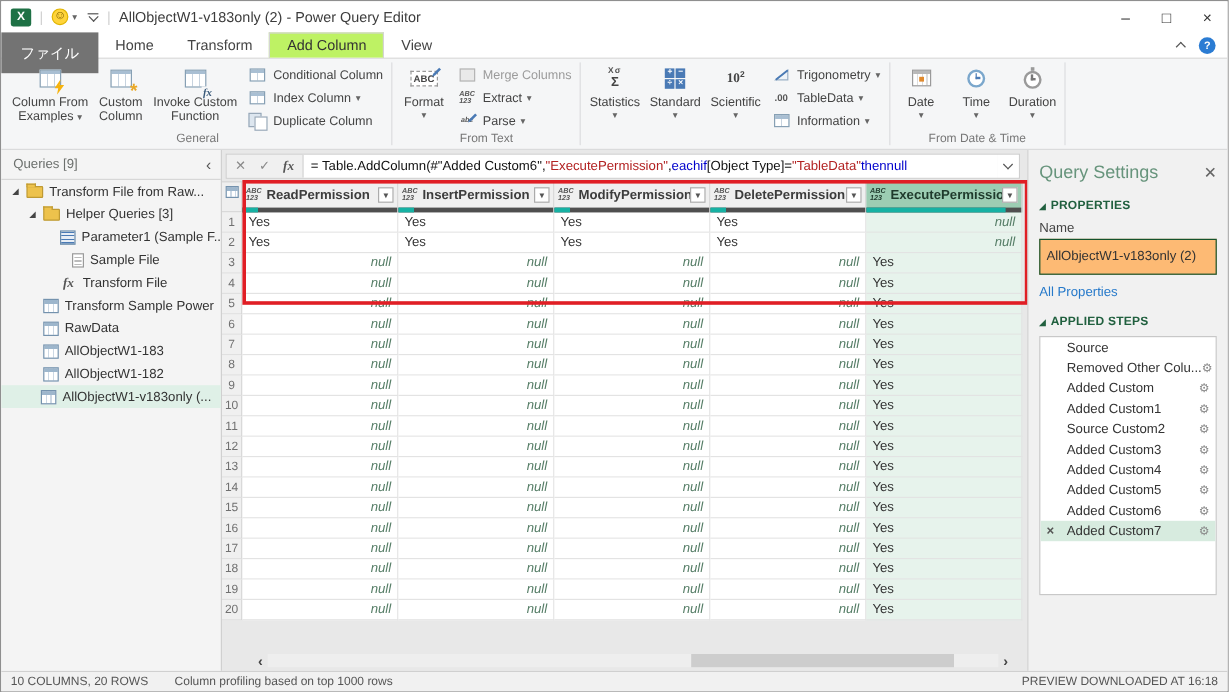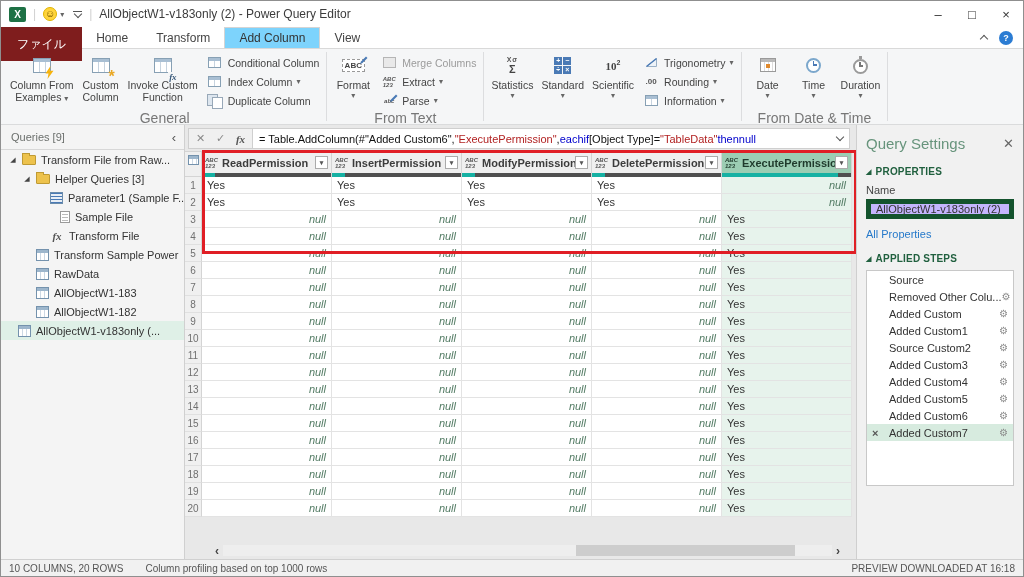--- a/index.html
+++ b/index.html
@@ -14,31 +14,31 @@
   .qat{display:inline-flex;flex-direction:column;align-items:center;margin-left:9px;color:#555}
   .qat .bar{width:9px;border-top:1px solid #555;margin-bottom:2px}
   .chev{display:inline-block;width:6px;height:6px;border-right:1.4px solid #555;border-bottom:1.4px solid #555;transform:rotate(45deg);margin-top:-3px}
   .chev.up{transform:rotate(-135deg);margin-top:3px}
   .da{font-size:8px;color:#666}
   .wbtns{margin-left:auto;display:flex;height:100%}
   .wbtn{width:34px;display:flex;align-items:center;justify-content:center;font-size:13px;color:#333}
 
   
   .tabrow{height:22px;display:flex;align-items:stretch;background:#fff;border-bottom:1px solid #d9d9d9;font-size:12px;color:#444;position:relative}
-  .filetab{background:#7f1d1d;color:#fff;padding:17px 16px;display:flex;align-items:center}
+  .filetab{background:#737373;color:#fff;padding:17px 16px;display:flex;align-items:center}
   .tab{padding:0 14px;display:flex;align-items:center}
-  .tab.active{background:#7dd3fc;border:1px solid #d4d4d4;border-bottom:none;color:#333}
+  .tab.active{background:#bef264;border:1px solid #d4d4d4;border-bottom:none;color:#333}
   .tabrow-right{margin-left:auto;display:flex;align-items:center;gap:12px;padding-right:10px}
   .help-ic{width:14px;height:14px;border-radius:50%;background:#2b7cd3;color:#fff;font:bold 9px "Liberation Sans",sans-serif;display:inline-flex;align-items:center;justify-content:center}
 
   
   .ribbon{height:76px;background:#f5f6f7;border-bottom:1px solid #dadbdc;display:flex;align-items:stretch;padding-left:2px}
   .rgroup{display:flex;flex-direction:column}
   .rrow{flex:1;display:flex;align-items:flex-start;padding:2px 3px 0}
-  .rlabel{height:14px;font-size:14px;color:#777;text-align:center;padding-bottom:2px}
+  .rlabel{height:14px;font-size:10px;color:#777;text-align:center;padding-bottom:2px}
   .rsep{width:1px;background:#dcdddf;margin:3px 0}
   .bigbtn{display:flex;flex-direction:column;align-items:center;text-align:center;font-size:10.5px;color:#444;line-height:1.15;padding:2px 4px 0;min-width:46px}
   .bigbtn .icw{height:24px;margin-bottom:2px}
   .scol{display:flex;flex-direction:column;padding-top:2px}
   .sbtn{display:flex;align-items:center;gap:4px;height:19px;font-size:10.5px;color:#444;padding:0 4px;white-space:nowrap}
   .dis,.dis *{color:#9b9b9b!important}
   .dis .tbl,.dis .tbl.sm{border-color:#b5b5b5;background:#e9e9e9}
 
   
   .icw{position:relative;display:inline-flex;align-items:center;justify-content:center;min-width:18px}
@@ -125,21 +125,21 @@
   .strack{flex:1;height:11px;background:#eeeeee;position:relative}
   .sthumb{position:absolute;left:58%;width:36%;top:0;bottom:0;background:#cdcdcd}
 
   
   .spane{width:167px;flex:none;background:#f1f1f1;border-left:1px solid #cfcfcf;padding:10px 9px;font-size:11px;color:#333}
   .stitle{display:flex;align-items:center;font-size:15px;color:#67947c}
   .stitle .x{margin-left:auto;color:#666;font-size:13px}
   .ssec{display:flex;align-items:center;gap:4px;font-size:10px;font-weight:bold;color:#21603f;letter-spacing:.2px}
   .ssec .tri2{font-size:7px;color:#21603f}
   .slabel{color:#444;margin:7px 0 3px}
-  .sinput{width:100%;height:20px;border:5px solid #14532d;background:#c4b5fd;font-size:11px;padding:0 5px;color:#333}
+  .sinput{width:100%;height:30px;border:1px solid #14532d;background:#fdba74;font-size:11px;padding:0 5px;color:#333}
   .slink{color:#2679ca;margin:9px 0 13px;display:inline-block}
   .steps{background:#fff;border:1px solid #c8c8c8;margin-top:6px;height:216px;overflow:hidden}
   .step{height:17px;display:flex;align-items:center;padding:0 5px 0 22px;position:relative;color:#333;white-space:nowrap}
   .step .gear{margin-left:auto;color:#8a8a8a;font-size:10px}
   .step.sel{background:#d7ebdf}
   .step .del{position:absolute;left:5px;color:#555;font-size:11px;font-weight:bold}
 
   
   .statusbar{height:18px;background:#f1f1f1;border-top:1px solid #d0d0d0;display:flex;align-items:center;padding:0 8px;font-size:10px;color:#555;gap:22px}
   .statusbar .right{margin-left:auto}
@@ -314,21 +314,21 @@
                   <path d="M1.5 9.5 11.5 1.5" stroke="#4a7ab5" stroke-width="1.5" fill="none"></path>
                 </svg>
               </span>
               <span>Trigonometry</span>
               <span class="da">▾</span>
             </div>
             <div class="sbtn">
               <span class="icw">
                 <span class="rnd">.00</span>
               </span>
-              <span>Rounding</span>
+              <span>TableData</span>
               <span class="da">▾</span>
             </div>
             <div class="sbtn">
               <span class="icw">
                 <span class="tbl sm"></span>
               </span>
               <span>Information</span>
               <span class="da">▾</span>
             </div>
           </div>
@@ -412,21 +412,21 @@
           <div class="titem" style="padding-left: 22px;">
             <span class="tri"></span>
             <span class="qt"></span>
             <span>AllObjectW1-183</span>
           </div>
           <div class="titem" style="padding-left: 22px;">
             <span class="tri"></span>
             <span class="qt"></span>
             <span>AllObjectW1-182</span>
           </div>
-          <div class="titem sel" style="padding-left: 4px;">
+          <div class="titem sel" style="padding-left: 20px;">
             <span class="tri"></span>
             <span class="qt"></span>
             <span>AllObjectW1-v183only (...</span>
           </div>
         </div>
     </div>
 
     <div class="center">
       <div class="fbar">
         <span class="fbtns">

